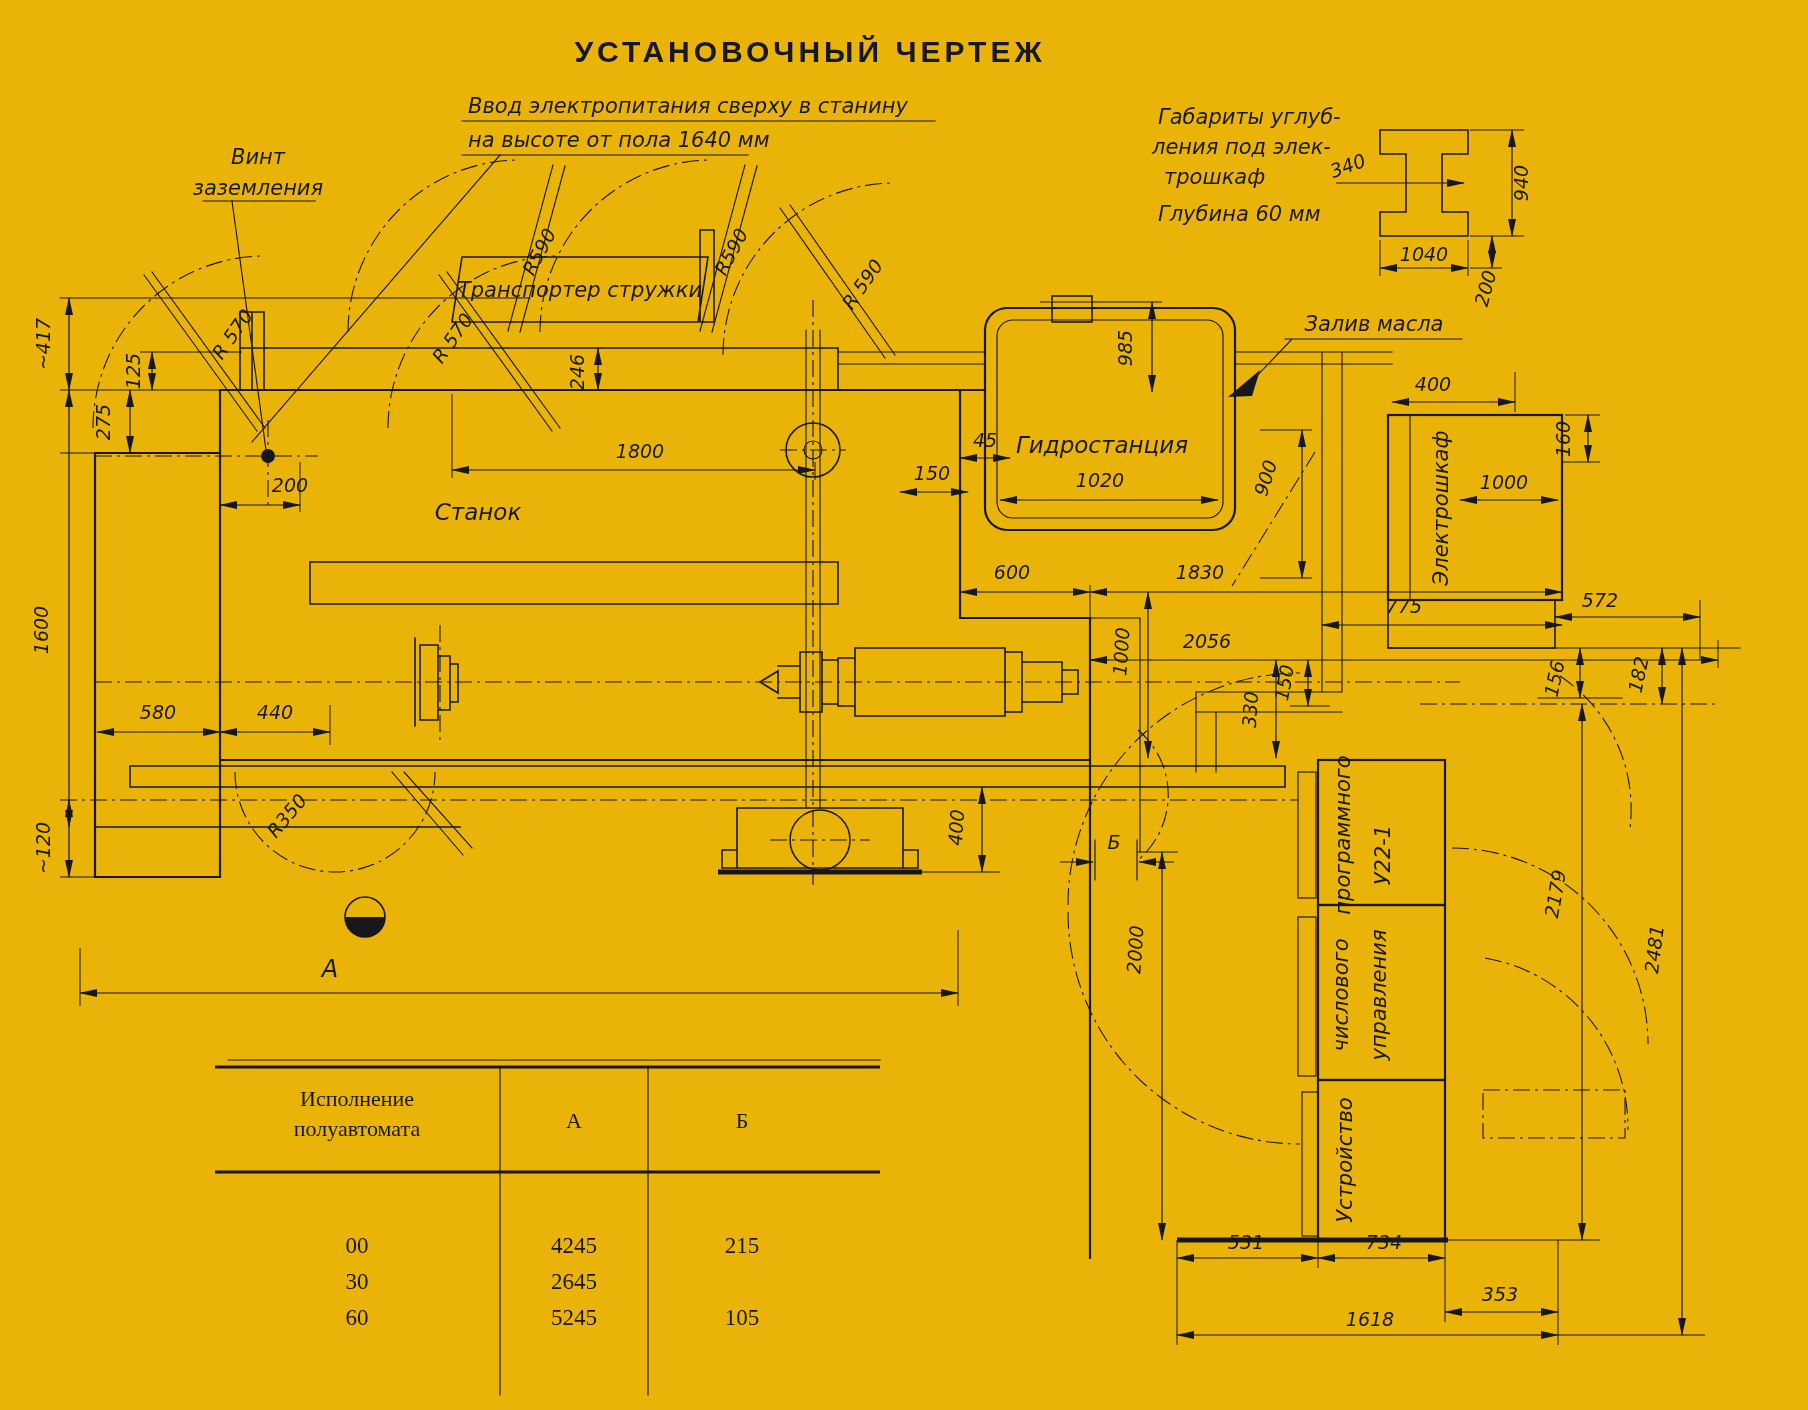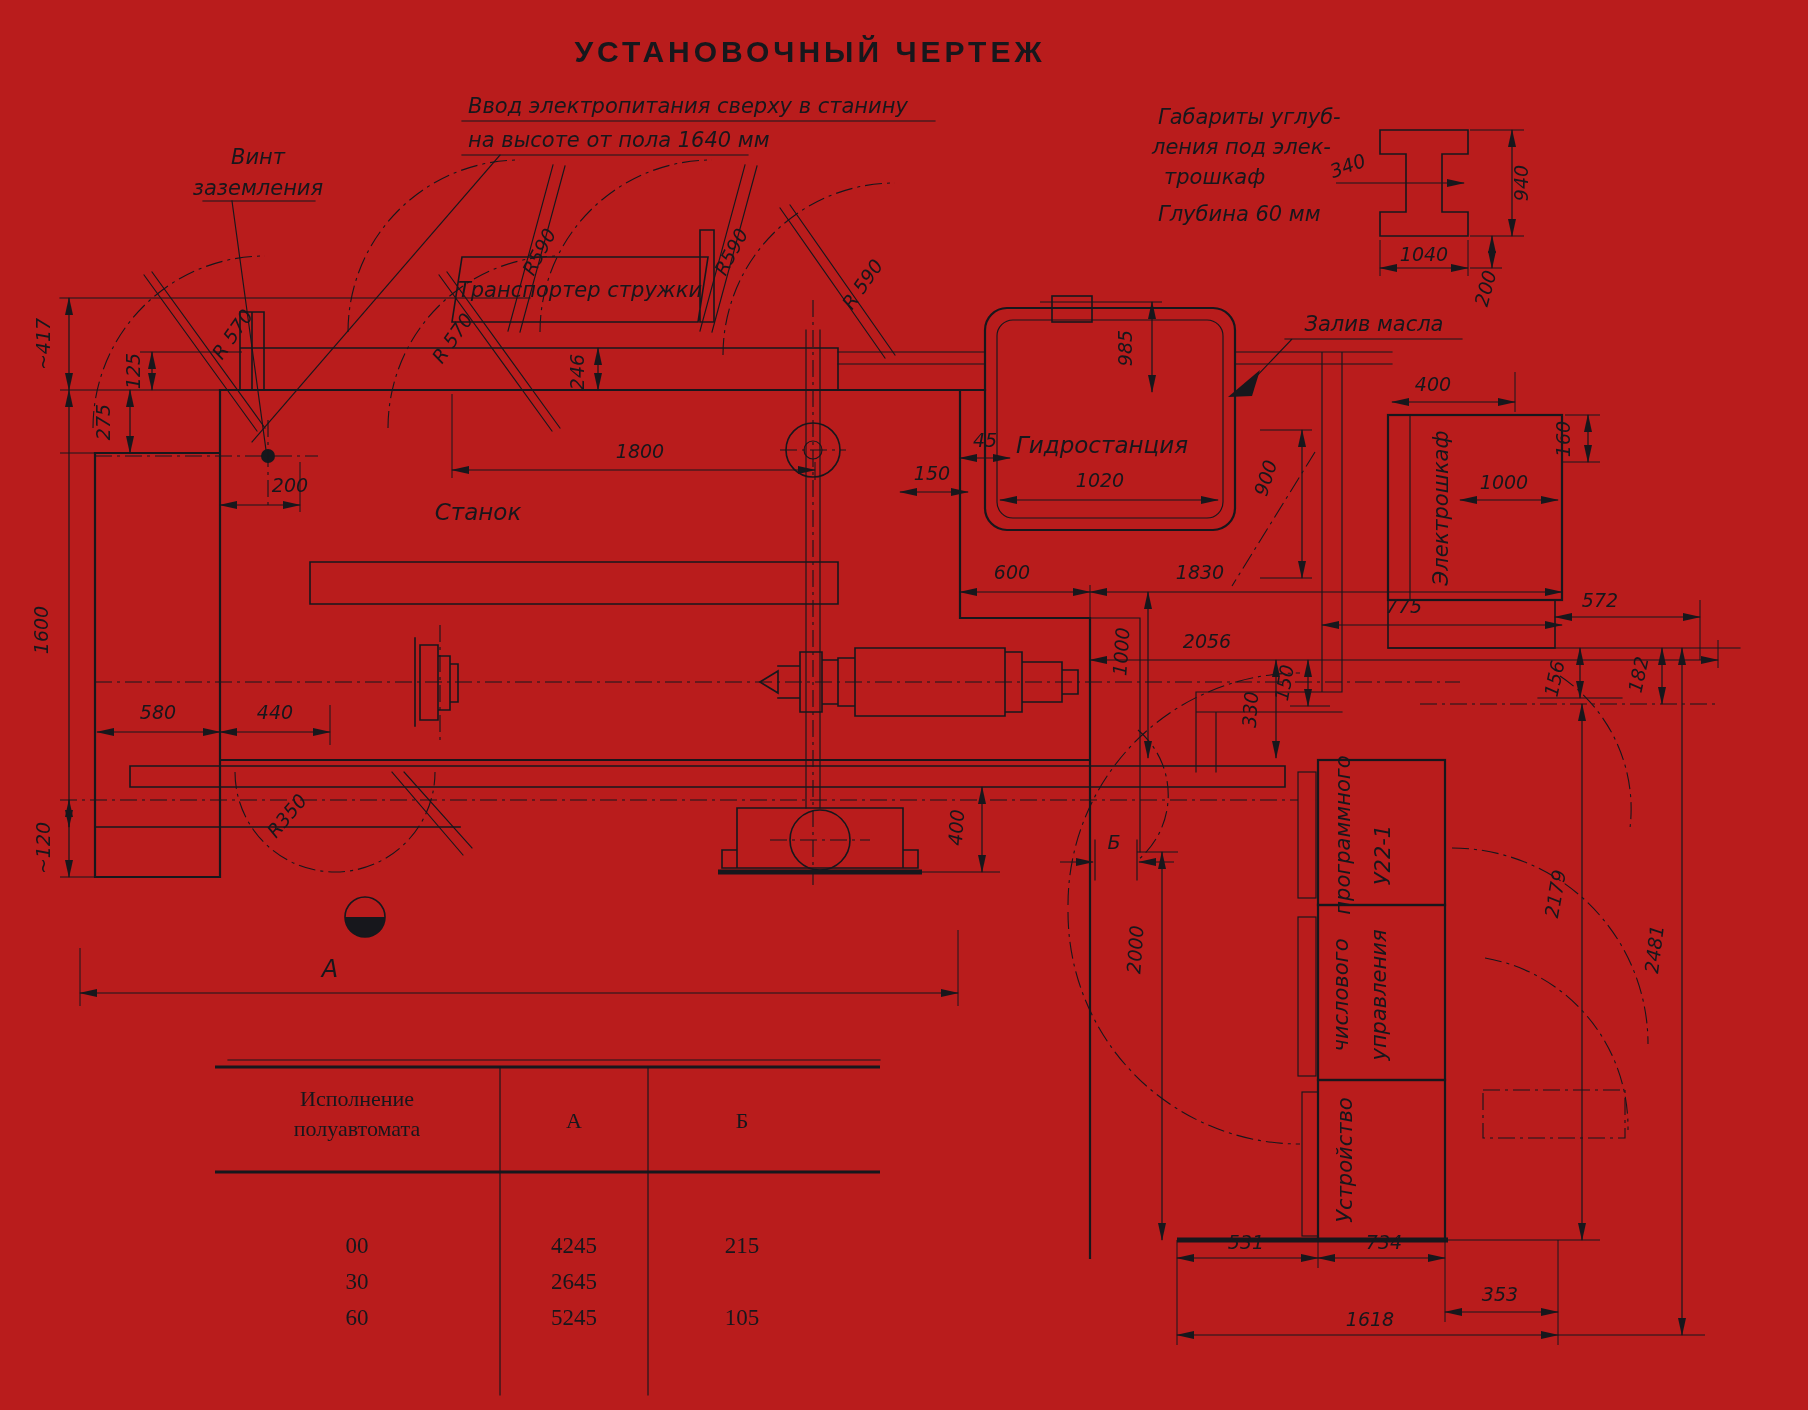--- a/index.html
+++ b/index.html
@@ -1,16 +1,16 @@
 <!DOCTYPE html>
 <html><head>
 <meta charset="utf-8">
 <style>
   html,body{margin:0;padding:0;background:#9a9a9a;}
-  .stage{width:1808px;height:1410px;background:#b91c1c;position:relative;overflow:hidden;}
+  .stage{width:1808px;height:1410px;background:#eab308;position:relative;overflow:hidden;}
   svg{display:block}
   .o2{stroke:#17171c;stroke-width:2.2;fill:none;stroke-linecap:square}
   .o15{stroke:#17171c;stroke-width:1.6;fill:none;stroke-linecap:square}
   .o1{stroke:#17171c;stroke-width:1.15;fill:none;stroke-linecap:square}
   .thick{stroke:#17171c;stroke-width:5;fill:none}
   .cl{stroke:#17171c;stroke-width:1.1;fill:none;stroke-dasharray:17 5 3 5}
   .dim{stroke:#17171c;stroke-width:1.2;fill:none;marker-start:url(#mS);marker-end:url(#mE)}
   .dimE{stroke:#17171c;stroke-width:1.2;fill:none;marker-end:url(#mE)}
   .dimS{stroke:#17171c;stroke-width:1.2;fill:none;marker-start:url(#mS)}
   .ext{stroke:#17171c;stroke-width:1;fill:none}

